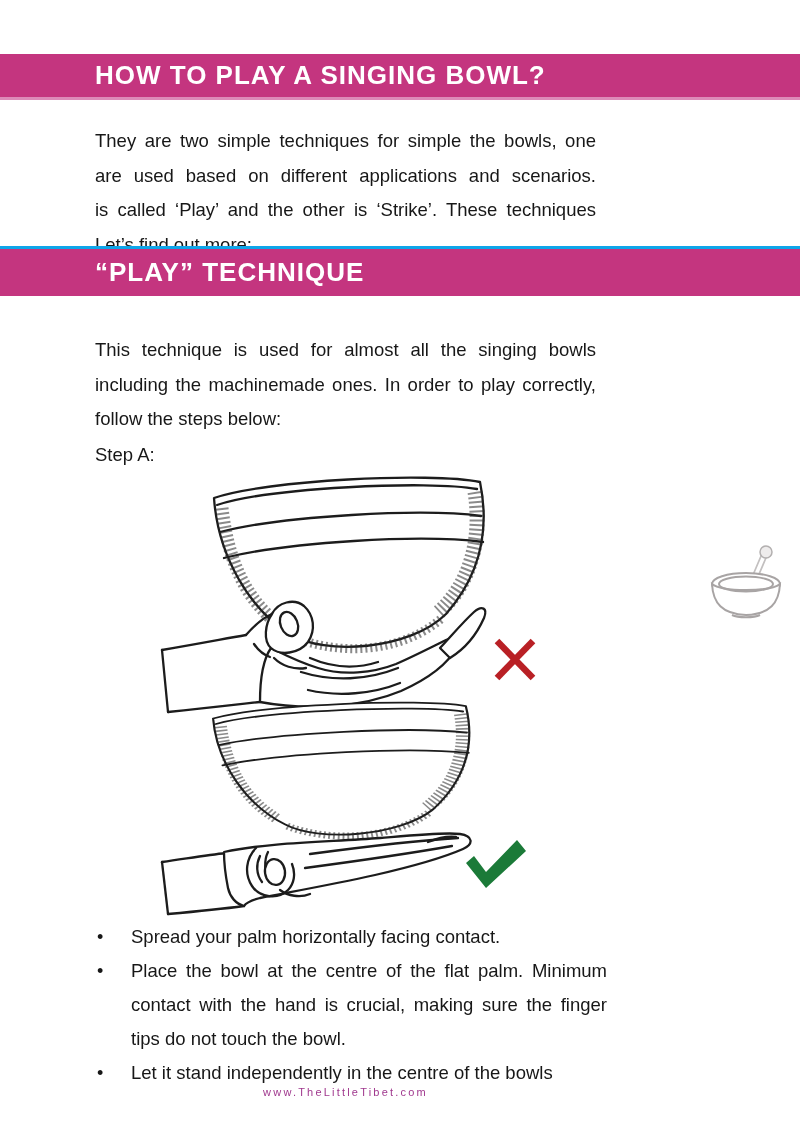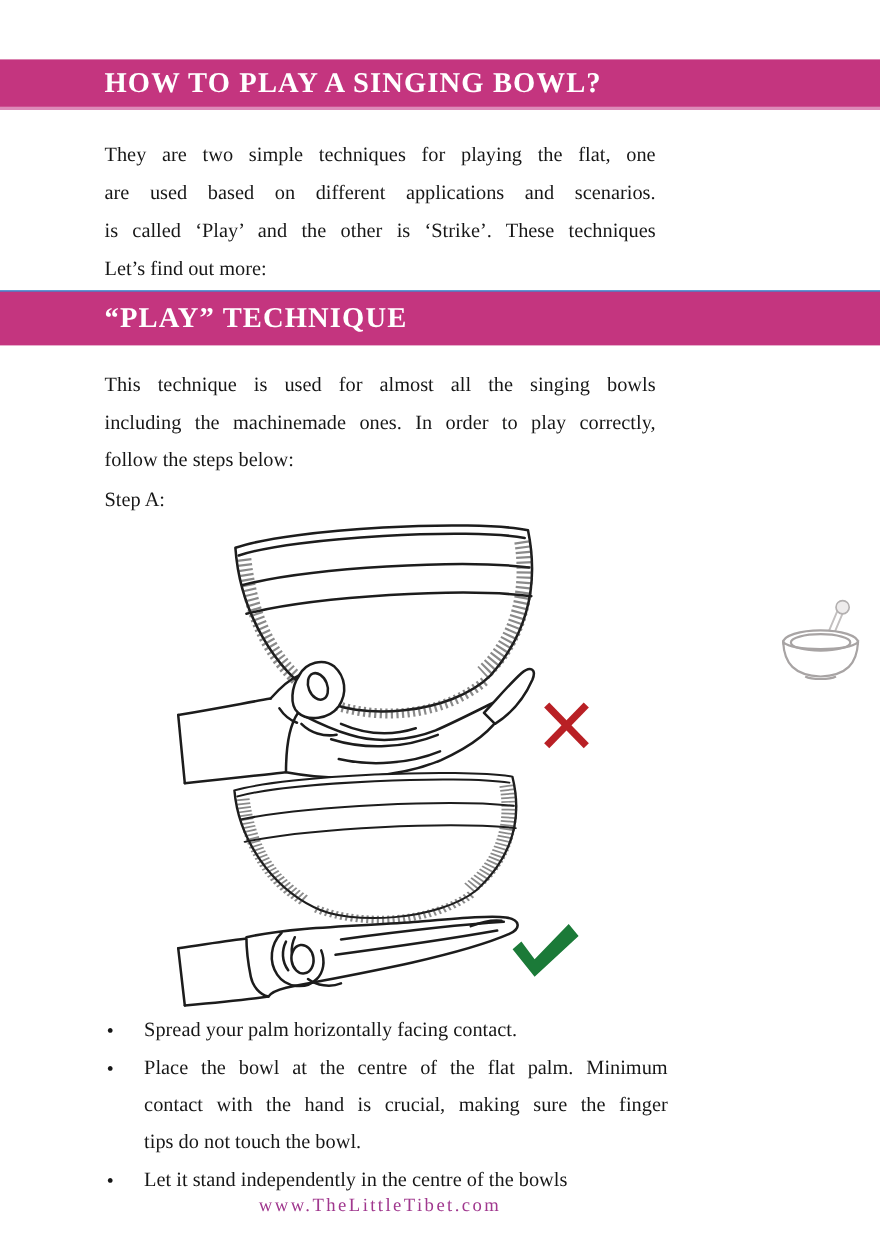--- a/index.html
+++ b/index.html
@@ -1,27 +1,27 @@
 <!DOCTYPE html>
 <html><head>
 <meta charset="utf-8">
 <style>
   html,body{margin:0;padding:0;background:#ffffff;}
   .page{
     position:relative;width:800px;height:1136px;margin:0 auto;
     background:#ffffff;overflow:hidden;
-    font-family:Liberation Serif, serif;
+    font-family:Liberation Sans, sans-serif;
     color:#171717;
   }
   .banner{
     position:absolute;left:0;width:800px;background:#c4357f;
     box-sizing:border-box;
   }
   .banner1{top:54px;height:46px;border-bottom:3px solid #dd8ab8;}
-  .banner2{top:264px;height:50px;border-top:1px solid #0ea5e9;}
+  .banner2{top:246px;height:50px;border-top:3px solid #0ea5e9;}
   .banner-title{
     position:absolute;left:95px;top:50%;transform:translateY(-52%);
     color:#ffffff;font-weight:bold;font-size:26px;letter-spacing:1px;
     white-space:nowrap;
   }
   .para{position:absolute;left:95px;width:501px;font-size:18.5px;}
   .para .ln{height:34.5px;line-height:34.5px;}
   .jline{text-align:justify;text-align-last:justify;}
   .lline{text-align:right;text-align-last:left;}
   #para-intro{top:124px;}
@@ -33,41 +33,41 @@
   #cross-mark{left:492px;top:634px;}
   #check-mark{left:463px;top:838px;}
   #page-badge{left:702px;top:544px;}
   .badge-num{font-family:"Liberation Serif","DejaVu Serif",serif;}
   #bullet-list{position:absolute;left:95px;top:920px;width:512px;font-size:18.5px;}
   .bullet{position:relative;padding-left:36px;box-sizing:border-box;}
   .bullet .dot{position:absolute;left:2px;top:0;line-height:34px;font-size:18px;}
   .bullet .ln{height:34px;line-height:34px;width:476px;}
   #footer{
     position:absolute;left:95px;top:1086px;width:501px;text-align:center;
-    font-size:17px;letter-spacing:2.2px;color:#a0388e;
+    font-size:11px;letter-spacing:2.2px;color:#a0388e;
   }
   #footer a{color:#a0388e;text-decoration:none;}
   svg{display:block;}
   .ink{stroke:#1c1c1c;fill:none;stroke-width:2.3;stroke-linecap:round;stroke-linejoin:round;}
   .inkfill{stroke:#1c1c1c;fill:#ffffff;stroke-width:2.3;stroke-linecap:round;stroke-linejoin:round;}
   .hatch{stroke:#2a2a2a;fill:none;opacity:.55;}
   .sketch{stroke:#a8a4a4;fill:none;stroke-width:2;}
   .sketchfill{stroke:#a8a4a4;fill:#ffffff;stroke-width:2;}
 </style>
 </head>
 <body>
 
 <div class="page">
 
   <div class="banner banner1">
     <div class="banner-title">HOW TO PLAY A SINGING BOWL?</div>
   </div>
 
   <div class="para" id="para-intro">
-    <div class="ln jline">They are two simple techniques for playing the flat, one</div>
+    <div class="ln jline">They are two simple techniques for simple the bowls, one</div>
     <div class="ln jline">are used based on different applications and scenarios.</div>
     <div class="ln jline">is called ‘Play’ and the other is ‘Strike’. These techniques</div>
     <div class="ln lline">Let’s find out more:</div>
   </div>
 
   <div class="banner banner2">
     <div class="banner-title">“PLAY” TECHNIQUE</div>
   </div>
 
   <div class="para" id="para-tech">

